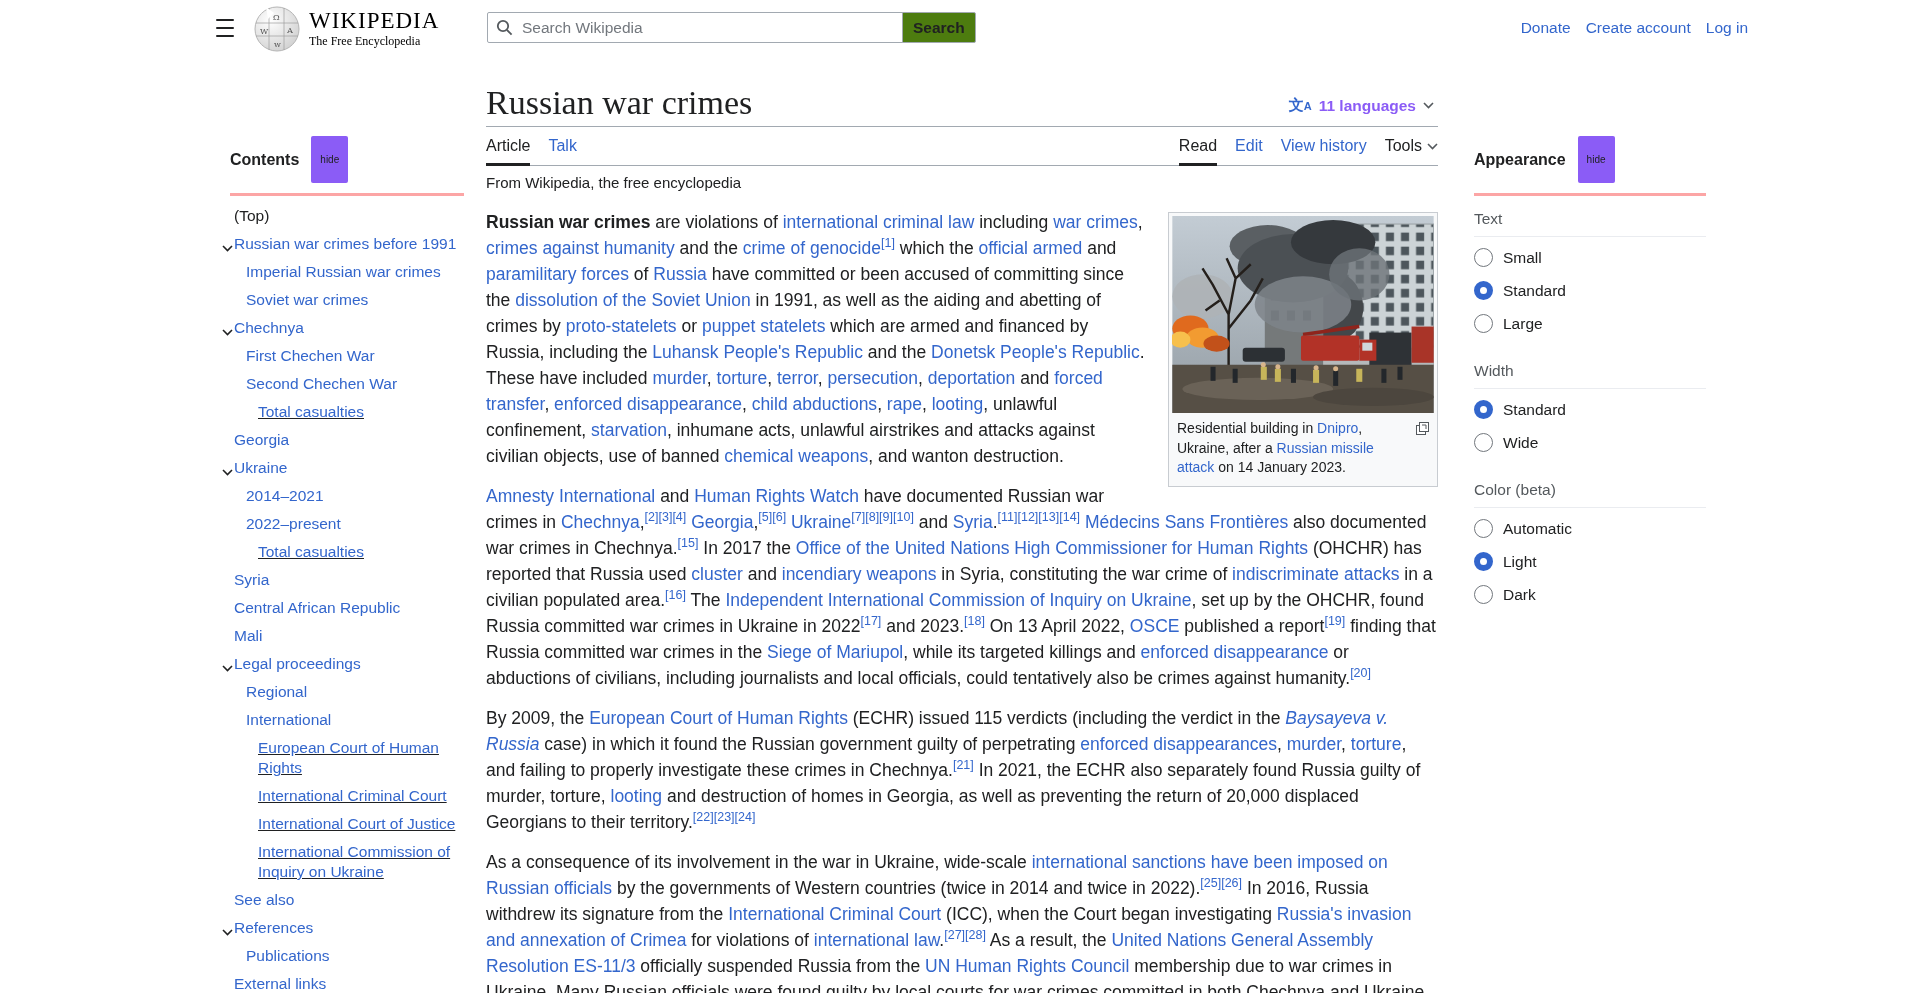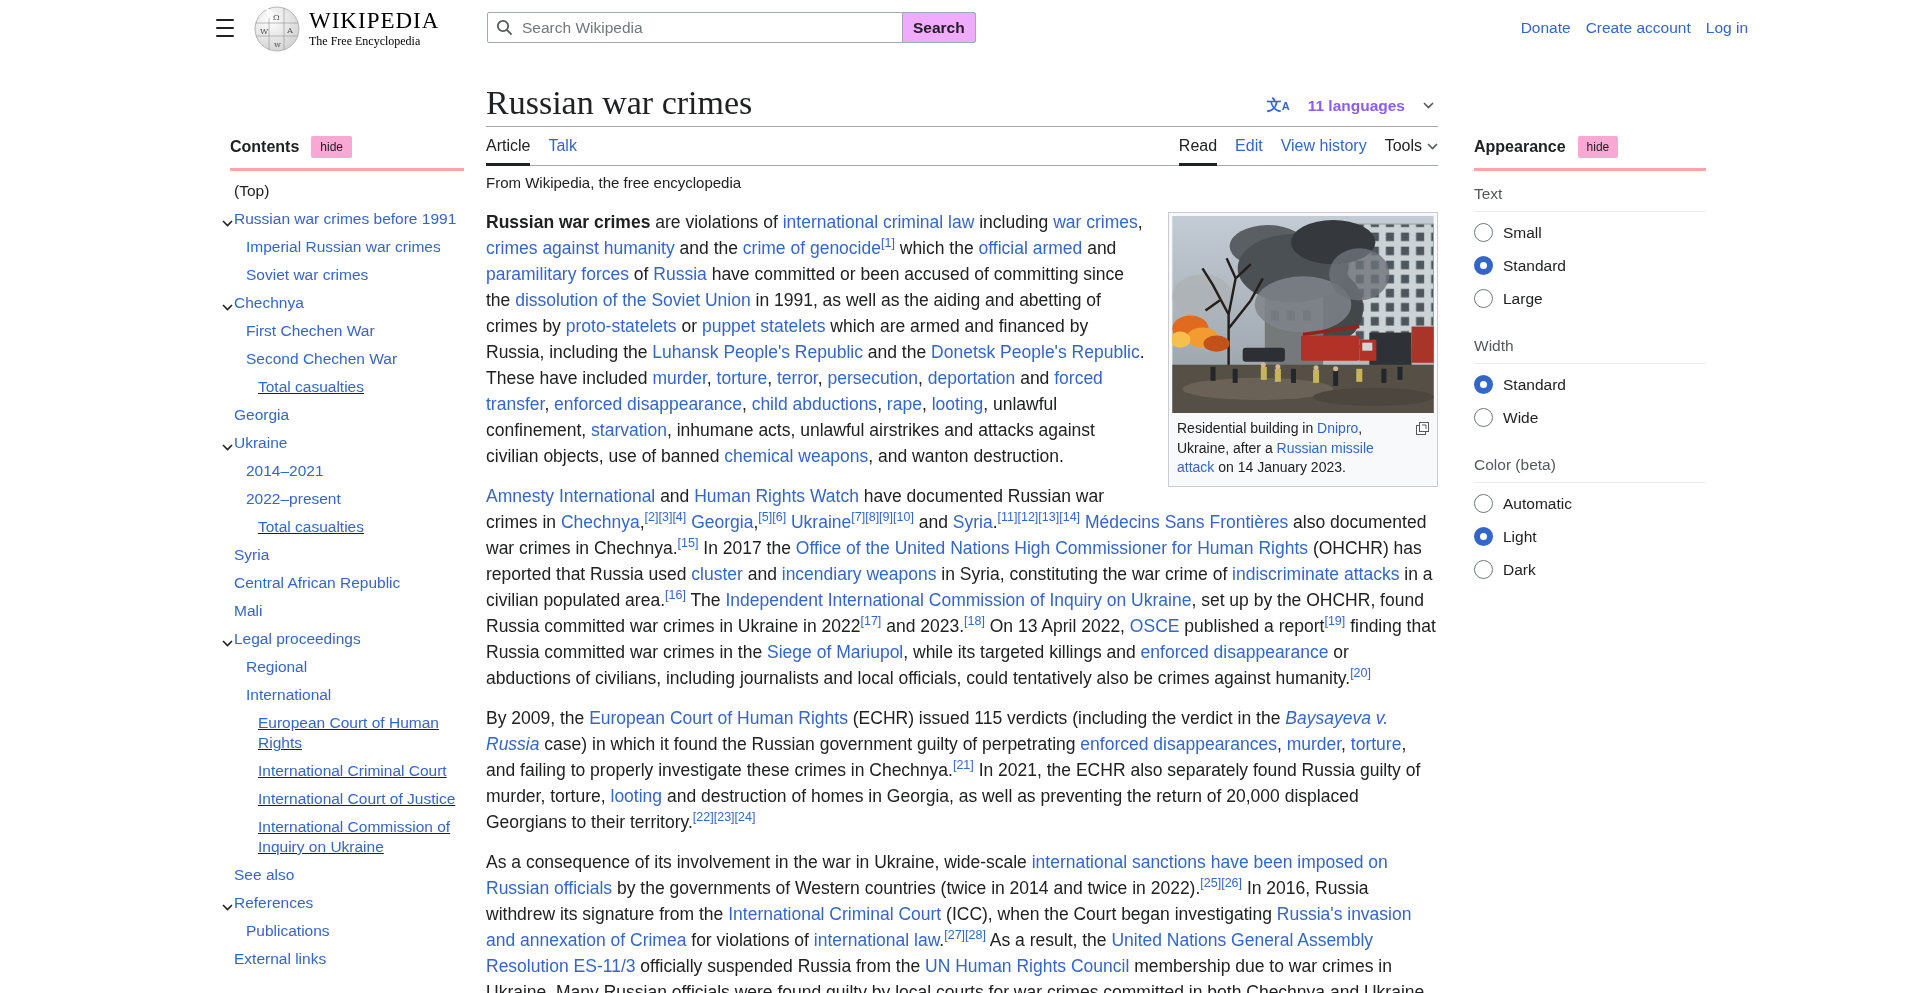--- a/index.html
+++ b/index.html
@@ -25,47 +25,47 @@
   .search-wrap { position: absolute; left: 487px; top: 12px; display: flex; }
   .search-box { position: relative; }
   .search-box input {
     width: 416px; height: 31px; border: 1px solid #a2a9b1; border-radius: 2px 0 0 2px;
     padding: 0 8px 0 34px; font-size: 15.5px; font-family: inherit; color: #202122; outline: none;
   }
   .search-box input::placeholder { color: #72777d; }
   .search-icon { position: absolute; left: 9px; top: 7px; }
   .search-btn {
     height: 31px; margin-left: -1px; padding: 0 10px; font-size: 15.5px; font-weight: 600;
-    font-family: inherit; color: #202122; background: #f0abfc; border: 1px solid #a2a9b1;
+    font-family: inherit; color: #202122; background: #4d7c0f; border: 1px solid #a2a9b1;
     border-radius: 0 2px 2px 0; cursor: pointer;
   }
   .header-links { position: absolute; right: 172px; top: 19px; display: flex; gap: 15px; font-size: 15.5px; }
 
   
   .page { display: flex; align-items: flex-start; padding-left: 224px; }
   .toc { width: 240px; padding: 80px 0 0 6px; flex: none; }
   .content { width: 952px; margin-left: 22px; padding-top: 28px; flex: none; }
   .appearance { width: 232px; margin-left: 36px; padding-top: 80px; flex: none; }
 
   
   .panel-head { display: flex; align-items: center; gap: 12px; padding-bottom: 10px; border-bottom: 3px solid #fca5a5; margin-bottom: 6px; }
   .panel-head h2 { font-size: 16px; font-weight: bold; color: #202122; }
-  .hide-btn { background: #f9a8d4; border: none; border-radius: 2px; padding: 4px 9px; font-size: 12px; color: #202122; font-family: inherit; cursor: pointer; }
+  .hide-btn { background: #8b5cf6; border: none; border-radius: 2px; padding: 18px 9px; font-size: 10px; color: #202122; font-family: inherit; cursor: pointer; }
   .toc ul { list-style: none; }
   .toc li { position: relative; padding: 4px 0; font-size: 15.5px; line-height: 20px; }
   .toc li.lvl0 { padding-left: 4px; }
   .toc li.lvl1 { padding-left: 16px; }
   .toc li.lvl2 { padding-left: 28px; text-decoration: underline; }
   .toc-chevron { position: absolute; left: -8px; top: 7px; color: #202122; }
   .toc a.toc-active { color: #202122; font-weight: normal; }
 
   
   .title-row { display: flex; justify-content: space-between; align-items: flex-end; border-bottom: 1px solid #a2a9b1; padding-bottom: 5px; }
   h1.article-title { font-family: "Liberation Serif", serif; font-weight: normal; font-size: 34px; line-height: 1.1; }
-  .lang-btn { display: flex; align-items: center; gap: 18px; background: none; border: none; cursor: pointer; font-family: inherit; padding: 6px 4px; }
+  .lang-btn { display: flex; align-items: center; gap: 7px; background: none; border: none; cursor: pointer; font-family: inherit; padding: 6px 4px; }
   .lang-ico { color: #3366cc; font-size: 15px; font-weight: bold; }
   .lang-ico .lang-a { font-size: 11px; }
   .lang-label { color: #8b5cf6; font-size: 15.5px; font-weight: 600; }
   .chev { color: #54595d; display: inline-flex; }
   .tabs-row { display: flex; justify-content: space-between; border-bottom: 1px solid #a2a9b1; }
   .tabs-left, .tabs-right { display: flex; gap: 18px; }
   .tab { font-size: 16px; padding: 10px 0 8px; display: inline-flex; align-items: center; gap: 5px; border-bottom: 3px solid transparent; margin-bottom: -1px; }
   .tab.active { color: #202122; border-bottom-color: #202122; }
   .tab.menu { color: #202122; }
   .tagline { font-size: 15px; color: #202122; margin: 8px 0 18px; }

